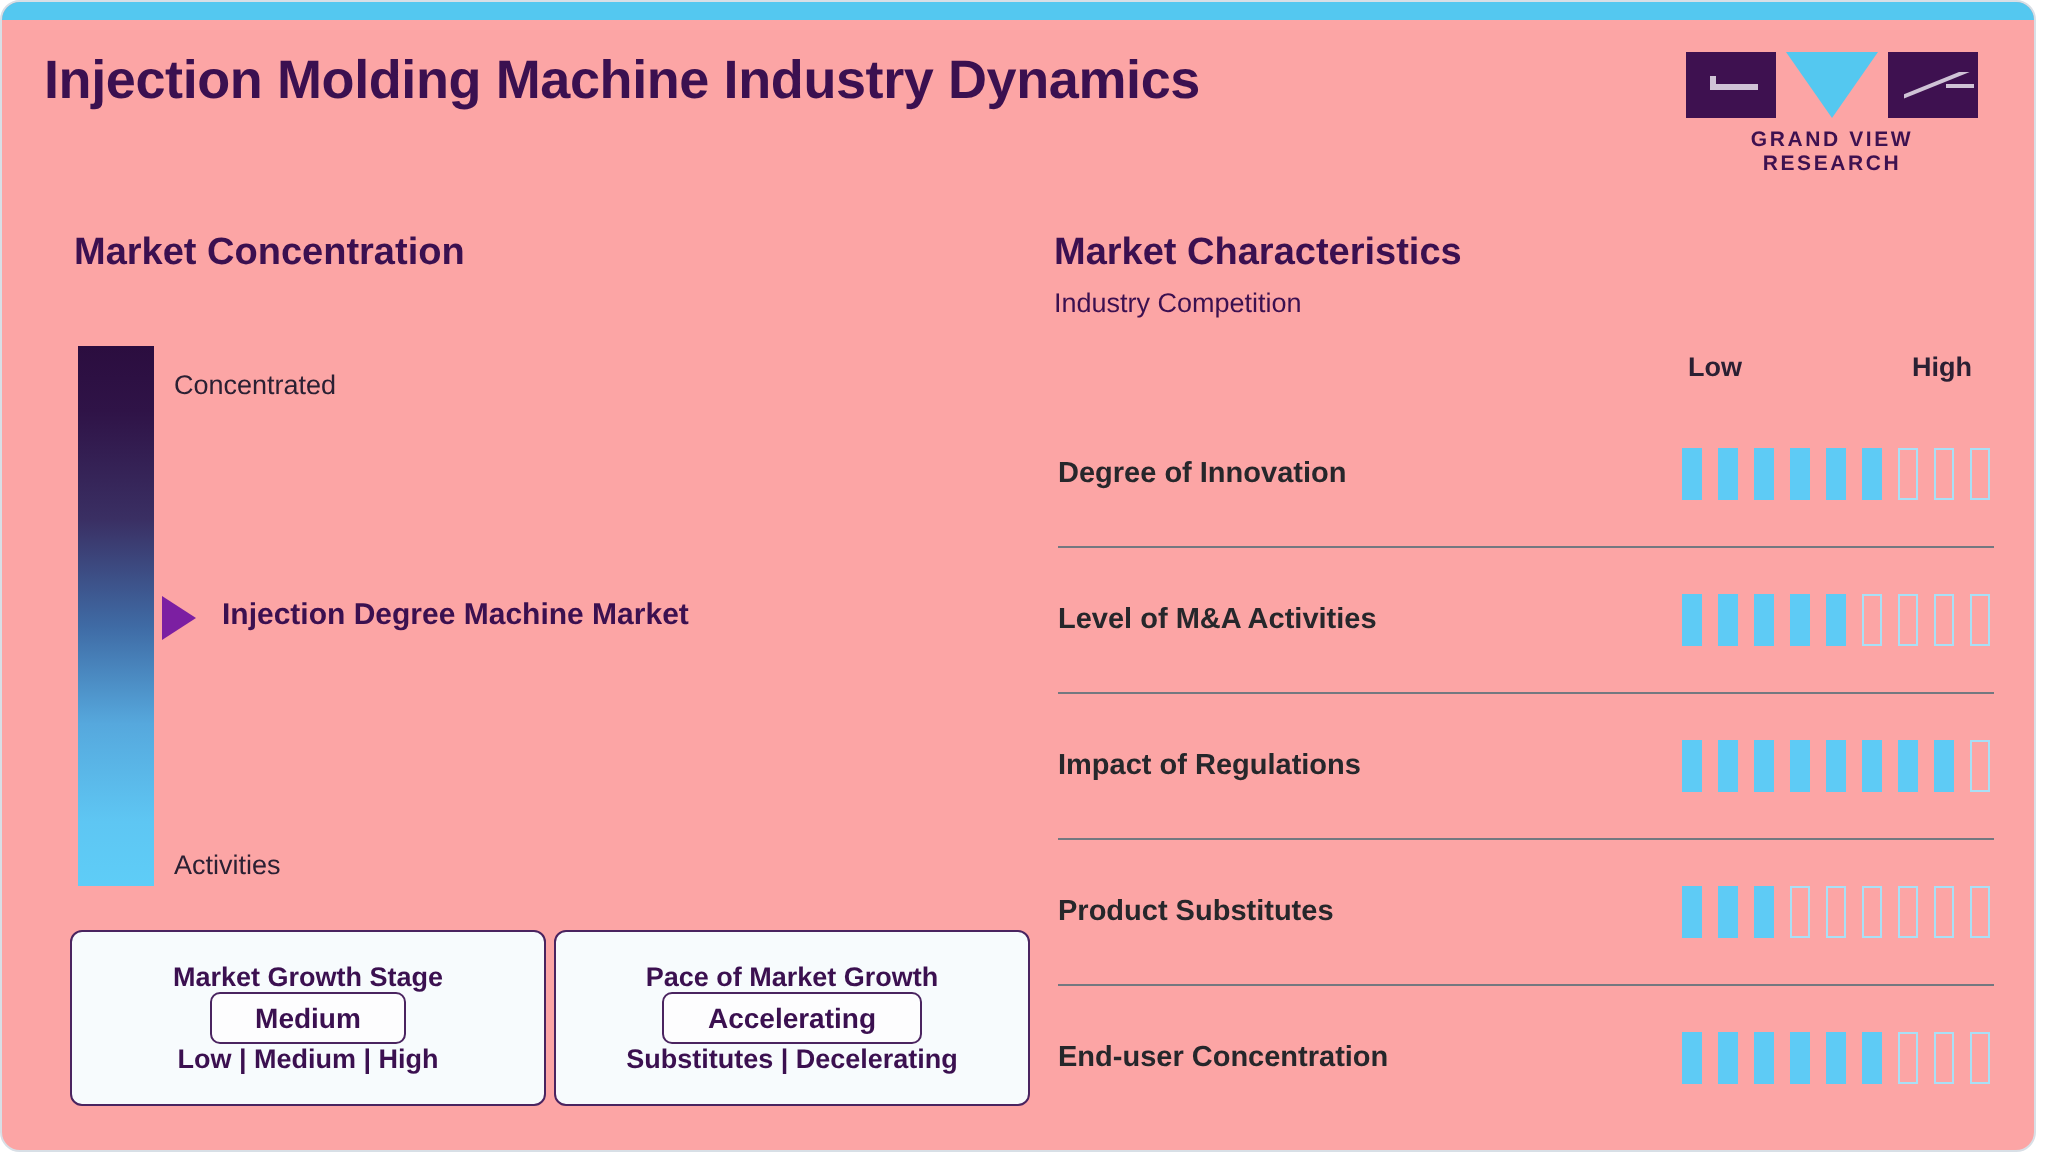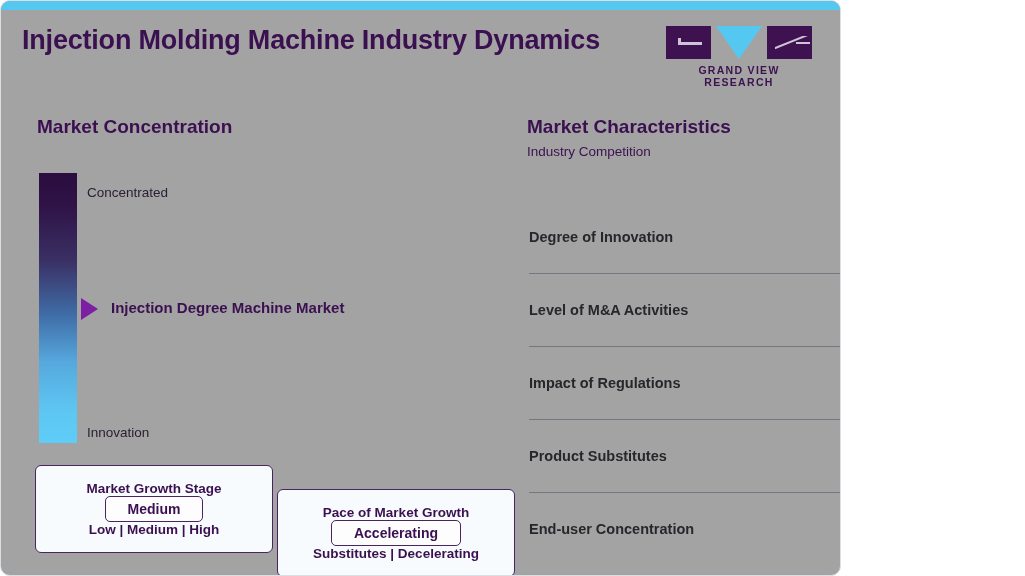--- a/index.html
+++ b/index.html
@@ -9,24 +9,24 @@
   }
   body {
     width: 1025px;
     height: 576px;
     overflow: hidden;
     font-family: "Liberation Sans", sans-serif;
   }
 
   .canvas {
     position: relative;
-    width: 841px;
+    width: 1018px;
     height: 576px;
     box-sizing: border-box;
-    background: #a3a3a3;
+    background: #fca5a5;
     border: 1px solid #d8dfe6;
     border-radius: 10px;
     overflow: hidden;
   }
 
   .top-accent {
     position: absolute;
     top: 0; left: 0;
     width: 1025px;
     height: 9px;
@@ -194,21 +194,21 @@
     border: 1.3px solid #4a2460;
     border-radius: 6px;
     background: #f7fbfd;
     display: flex;
     flex-direction: column;
     align-items: center;
     justify-content: center;
     padding: 7px 10px 8px 10px;
   }
   #box-growth-stage { left: 34px;  width: 238px; }
-  #box-growth-pace  { left: 276px; width: 238px; margin-top: 24px; }
+  #box-growth-pace  { left: 276px; width: 238px; }
 
   .infobox-title {
     font-size: 13.5px;
     font-weight: bold;
     color: #3b1050;
     white-space: nowrap;
   }
   .infobox-value {
     border: 1.3px solid #4a2460;
     border-radius: 5px;
@@ -294,21 +294,21 @@
       </div>
     </div>
     <div class="logo-text">GRAND VIEW RESEARCH</div>
   </div>
 
   <div class="section-title" id="mc-title">Market Concentration</div>
 
   <div class="grad-bar"></div>
 
   <div class="grad-label" id="label-concentrated">Concentrated</div>
-  <div class="grad-label" id="label-fragmented">Innovation</div>
+  <div class="grad-label" id="label-fragmented">Activities</div>
 
   <div class="marker-arrow"></div>
   <div class="marker-label">Injection Degree Machine Market</div>
 
   <div class="infobox" id="box-growth-stage">
     <div class="infobox-title">Market Growth Stage</div>
     <div class="infobox-value">Medium</div>
     <div class="infobox-scale">Low | Medium | High</div>
   </div>
 

